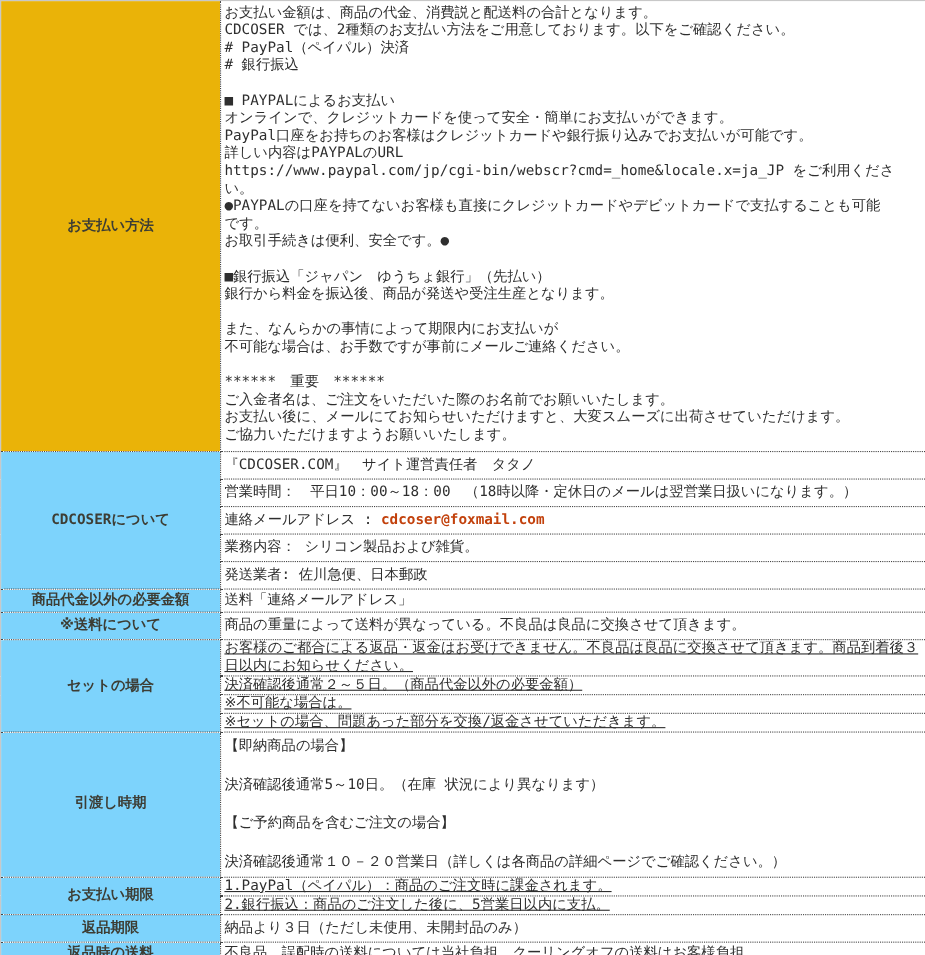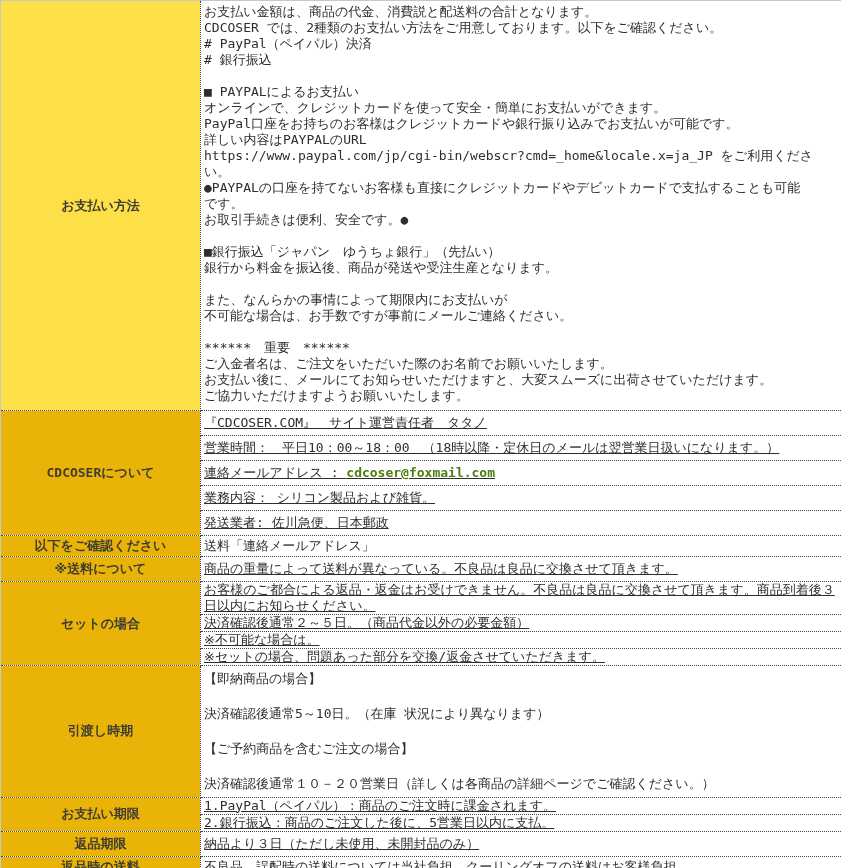--- a/index.html
+++ b/index.html
@@ -22,34 +22,34 @@
     font-size:13px;
     line-height:16px;
     color:#2e2e2e;
     padding:2px 3px;
     vertical-align:middle;
     white-space:pre-wrap;
     word-break:break-all;
     overflow:hidden;
   }
   td.hdr{
-    background:#eab308;
+    background:#7dd3fc;
     font-weight:bold;
     text-align:center;
     color:#3d3d34;
     white-space:normal;
     word-break:keep-all;
     padding:2px 6px;
   }
-  td.hdr-white{background:#fde047;}
+  td.hdr-white{background:#eab308;}
   td.body-tall{padding:3px 3px 6px 3px;}
-  td.sub{padding:4px 3px;text-decoration:underline;}
+  td.sub{padding:4px 3px;}
   td.tight{padding:0 3px;text-decoration:underline;}
   td.delivery{padding:4px 3px;line-height:17.5px;margin-left:32px;}
-  b.email{font-weight:bold;color:#4d7c0f;}
+  b.email{font-weight:bold;color:#c2410c;}
 </style>
 </head>
 <body>
 
 <table class="info">
   <colgroup>
     <col style="width:200px">
     <col style="width:641px">
   </colgroup>
 
@@ -93,21 +93,21 @@
     <td class="sub"><span>連絡メールアドレス : </span><b class="email">cdcoser@foxmail.com</b></td>
   </tr>
   <tr>
     <td class="sub">業務内容： シリコン製品および雑貨。</td>
   </tr>
   <tr>
     <td class="sub">発送業者: 佐川急便、日本郵政</td>
   </tr>
 
   <tr>
-    <td class="hdr">以下をご確認ください</td>
+    <td class="hdr">商品代金以外の必要金額</td>
     <td>送料「連絡メールアドレス」</td>
   </tr>
 
   <tr>
     <td class="hdr">※送料について</td>
     <td class="sub">商品の重量によって送料が異なっている。不良品は良品に交換させて頂きます。</td>
   </tr>
 
   <tr>
     <td class="hdr" rowspan="4">セットの場合</td>

